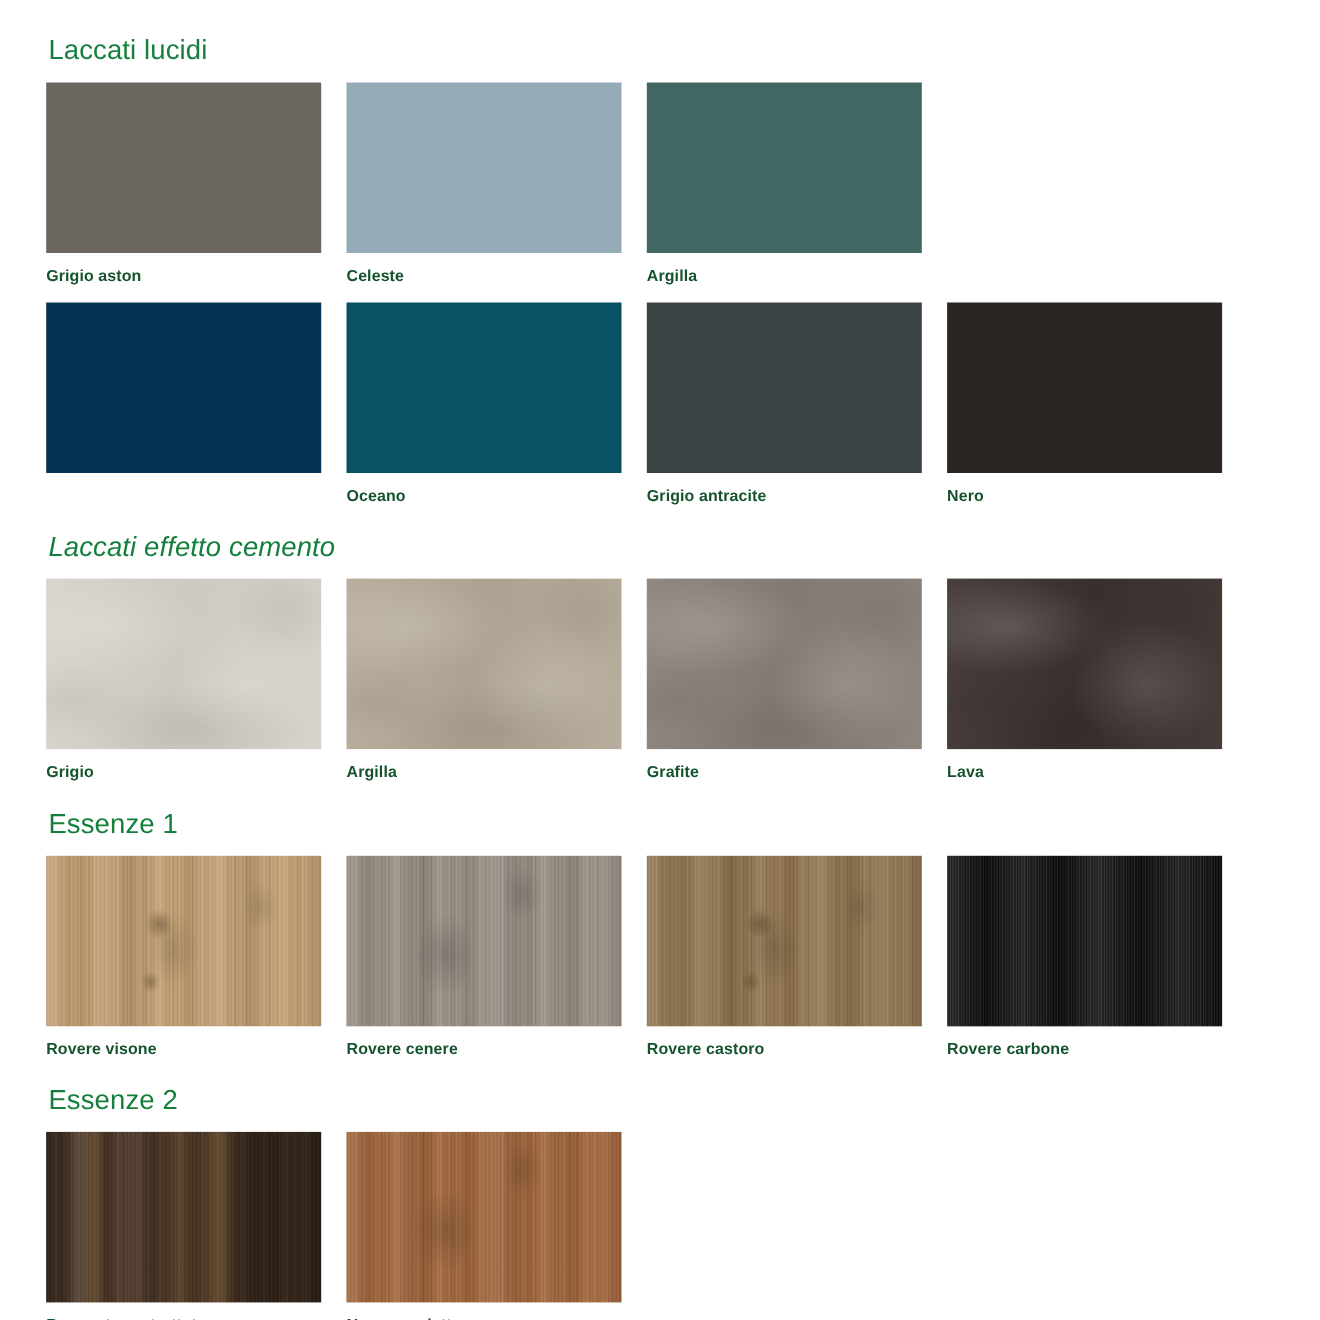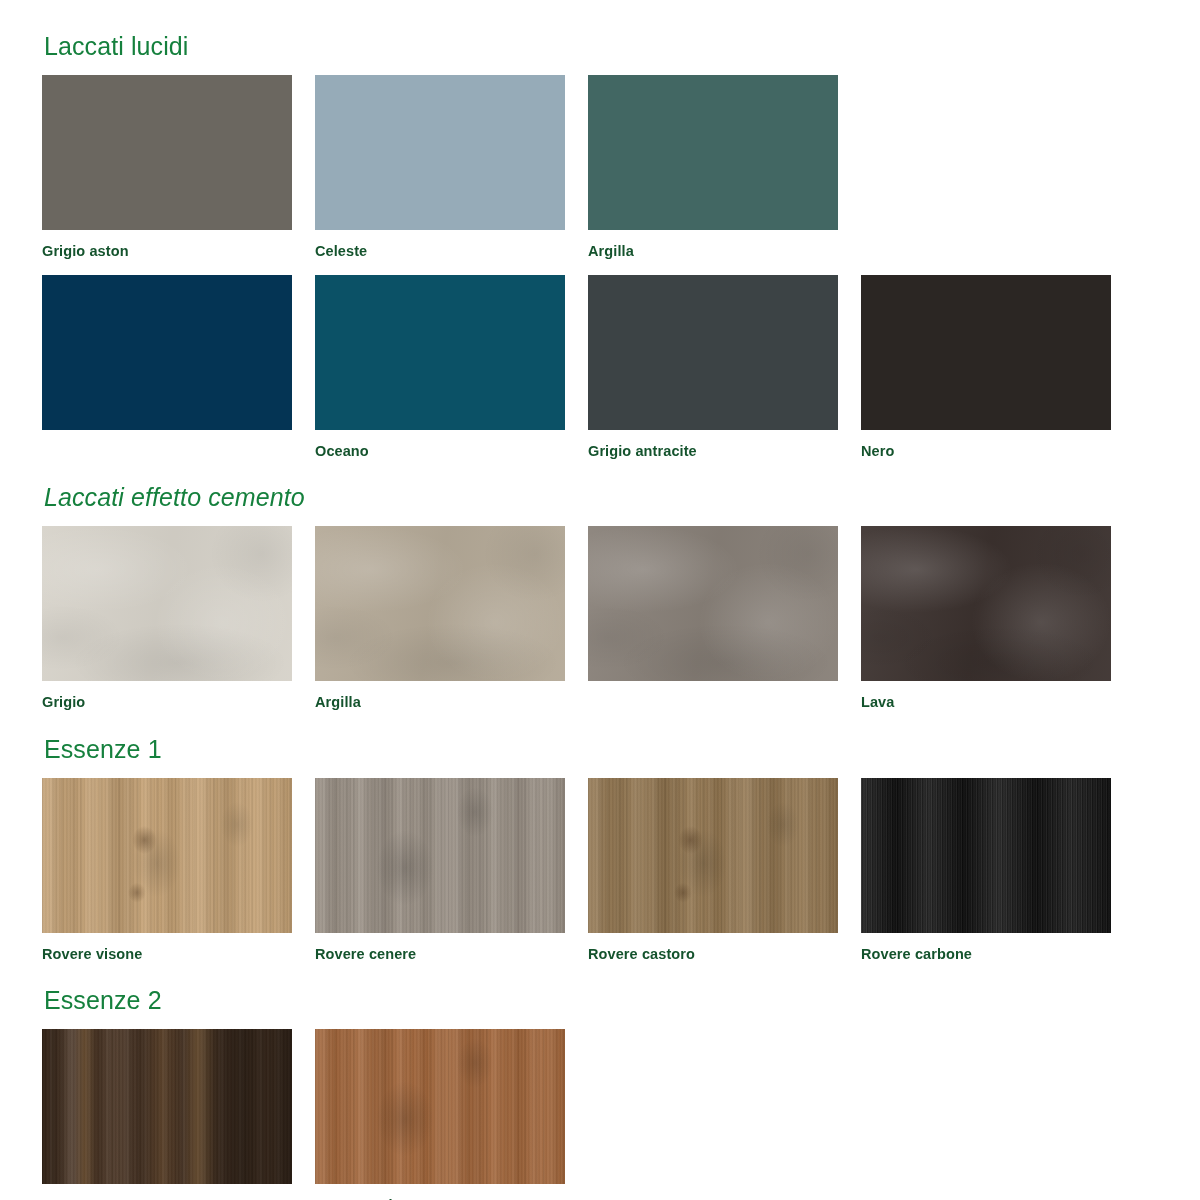--- a/index.html
+++ b/index.html
@@ -186,20 +186,21 @@
           <div class="swatch-cell">
             <div class="swatch tex-cement" style="background-color: rgb(214, 210, 201);"></div>
             <div class="swatch-label">Grigio</div>
           </div>
           <div class="swatch-cell">
             <div class="swatch tex-cement" style="background-color: rgb(180, 169, 151);"></div>
             <div class="swatch-label">Argilla</div>
           </div>
           <div class="swatch-cell">
             <div class="swatch tex-cement" style="background-color: rgb(135, 127, 119);"></div>
+            <div class="swatch-label">Grafite</div>
           </div>
           <div class="swatch-cell">
             <div class="swatch tex-cement" style="background-color: rgb(59, 49, 46);"></div>
             <div class="swatch-label">Lava</div>
           </div>
         </div>
       </div>
       <div class="section">
         <h2 class="section-title" style="padding-top: 27px;">Essenze 1</h2>
         <div class="swatch-row" style="padding-top: 16px;">

